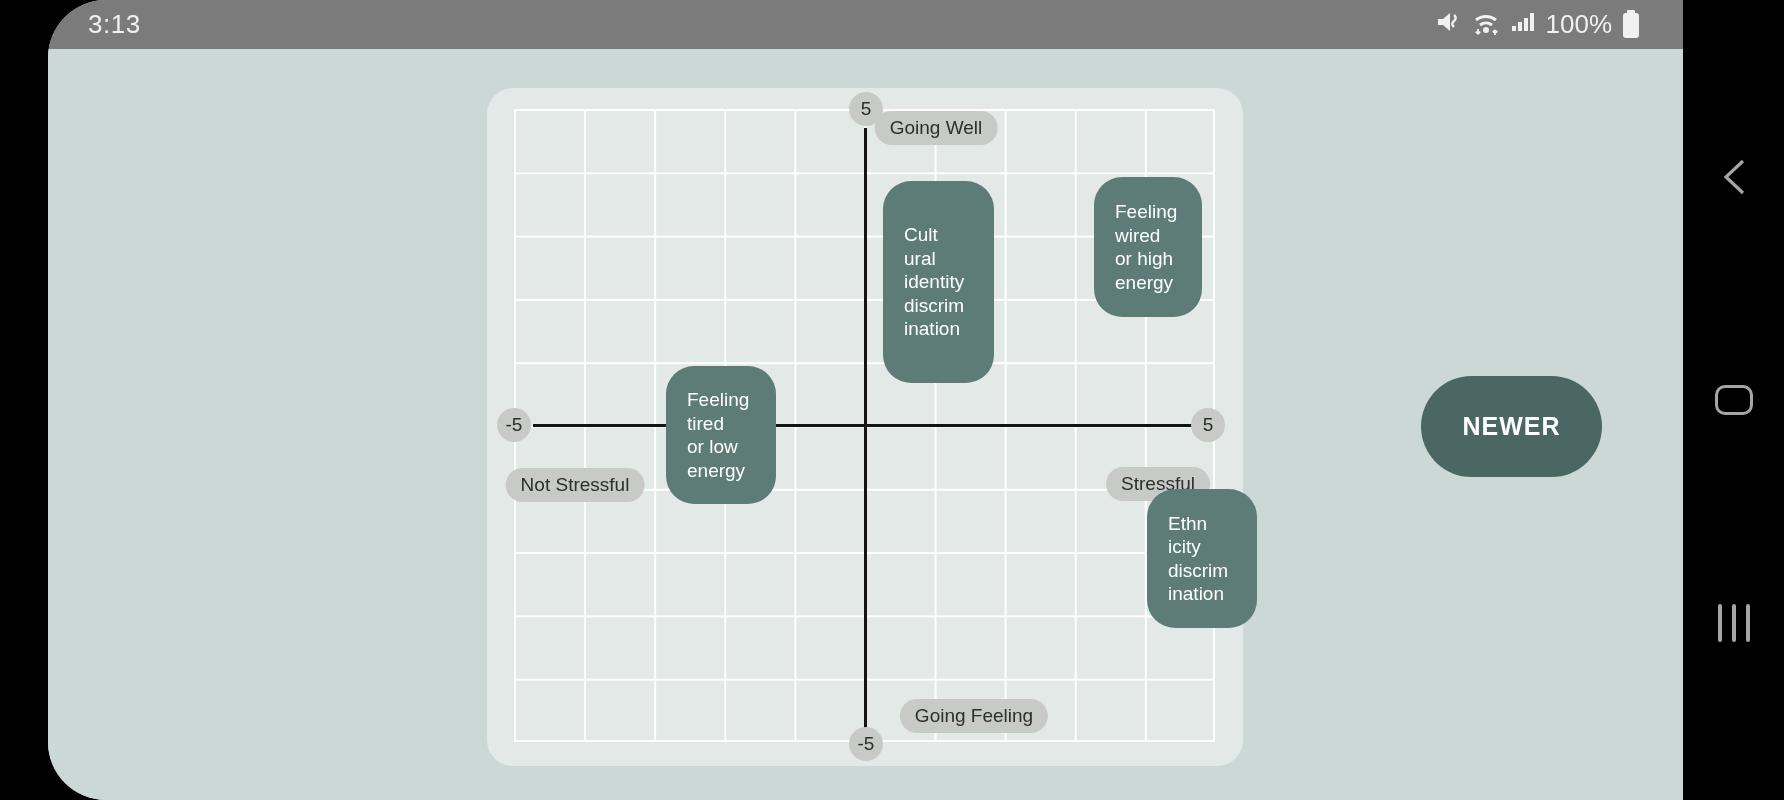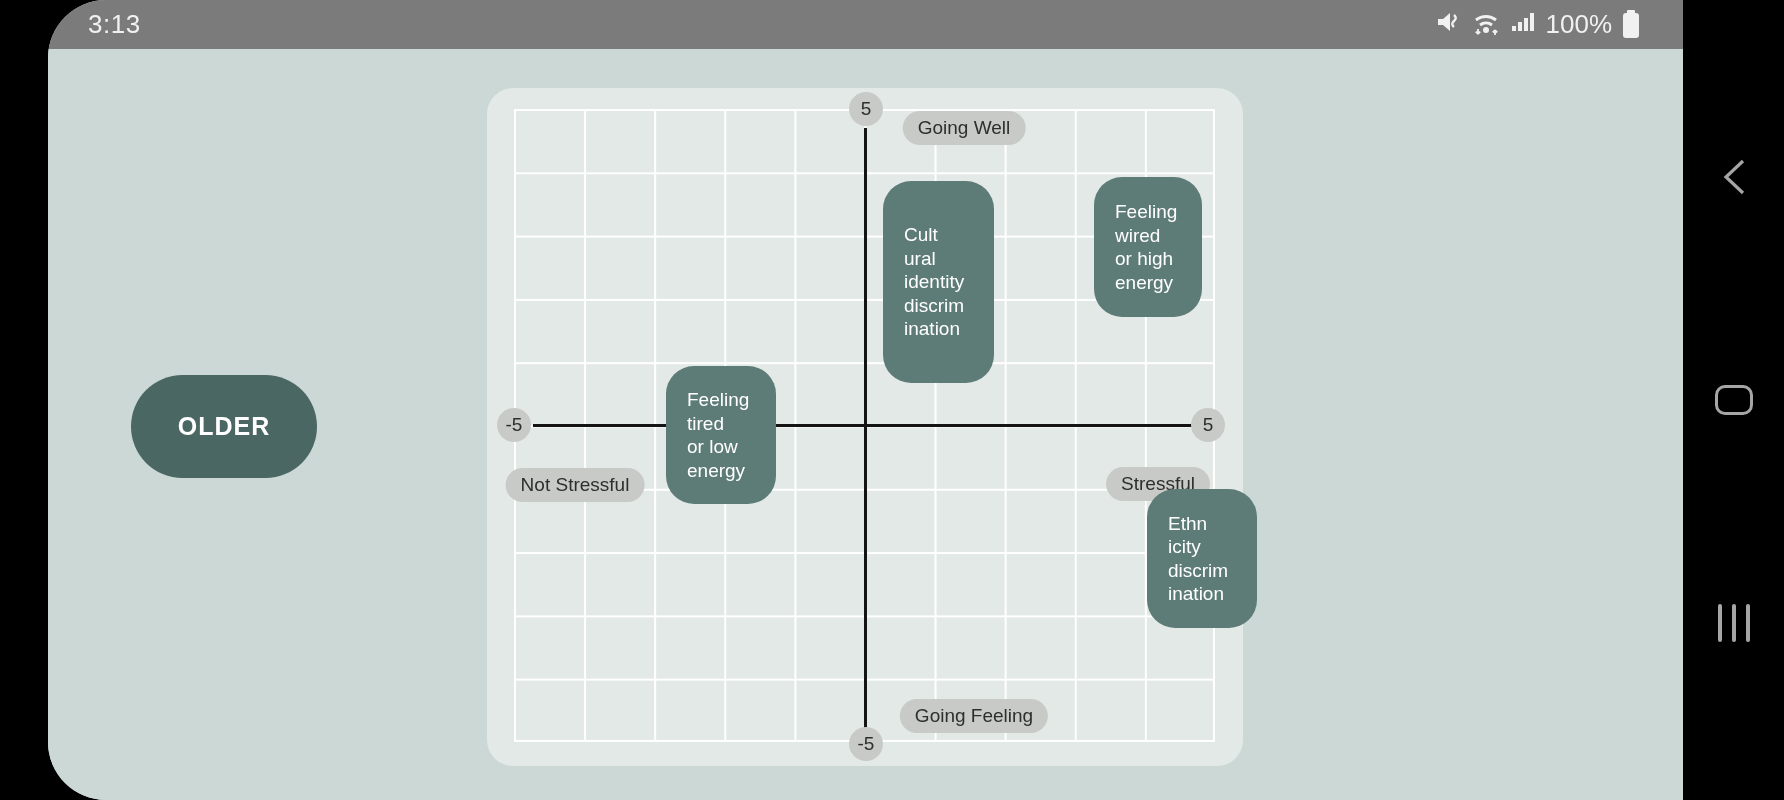--- a/index.html
+++ b/index.html
@@ -105,33 +105,33 @@
           <svg width="20" height="30" viewBox="0 0 20 30">
             <rect x="6" y="1" width="8" height="4" rx="1" fill="#f1f1f1"></rect>
             <rect x="2" y="4" width="16" height="25" rx="3" fill="#f1f1f1"></rect>
           </svg>
         </span>
       </span>
     </div>
 
     <div class="app">
 
-      <div class="pager older">OLDER</div>
+      <div class="pager newer">NEWER</div>
 
       <div class="panel">
         <div class="grid"></div>
         <div class="vaxis"></div>
         <div class="haxis"></div>
 
         <div class="pill tick" style="left:362px; top:4px;">5</div>
         <div class="pill tick" style="left:10px;  top:320px;">-5</div>
         <div class="pill tick" style="left:704px; top:320px;">5</div>
         <div class="pill tick" style="left:362px; top:639px;">-5</div>
 
-        <div class="pill qlabel" style="left:477px; top:23px;">Going Well</div>
+        <div class="pill qlabel" style="left:449px; top:23px;">Going Well</div>
         <div class="pill qlabel" style="left:487px; top:611px;">Going Feeling</div>
         <div class="pill qlabel" style="left:88px;  top:380px;">Not Stressful</div>
         <div class="pill qlabel" style="left:671px; top:379px;">Stressful</div>
 
         <div class="chip multi" style="left:396px; top:93px;  width:111px; height:202px;">Cult
 ural
 identity
 discrim
 ination</div>
         <div class="chip multi" style="left:607px; top:89px;  width:108px; height:140px;">Feeling

